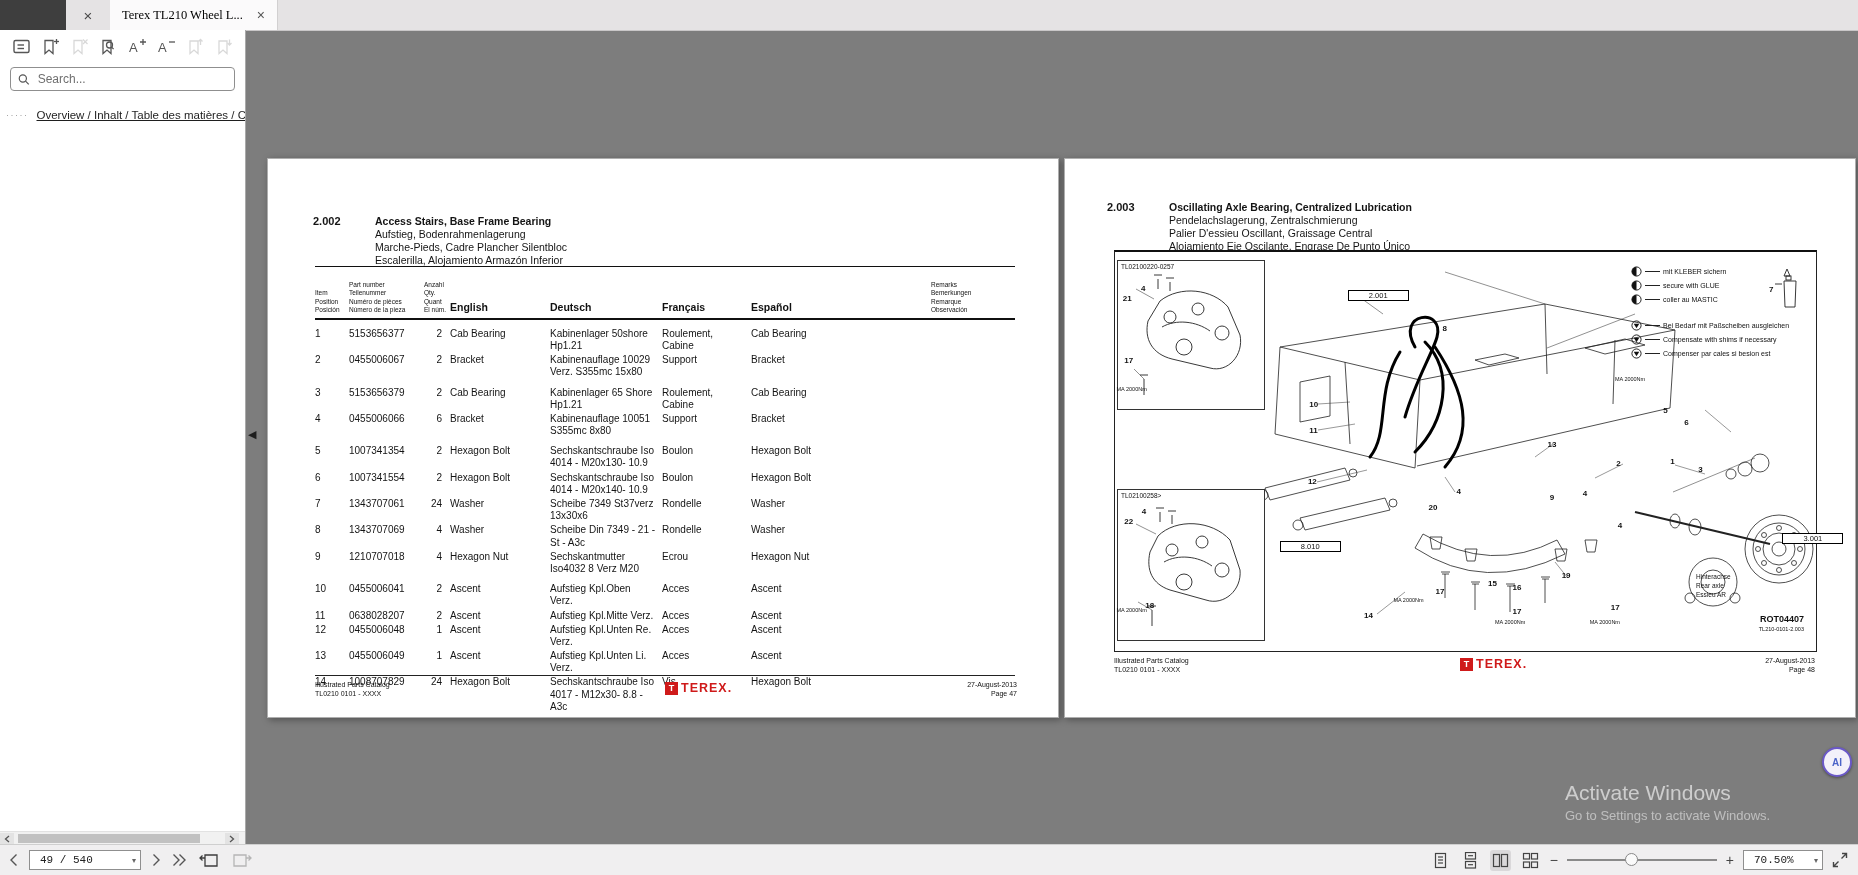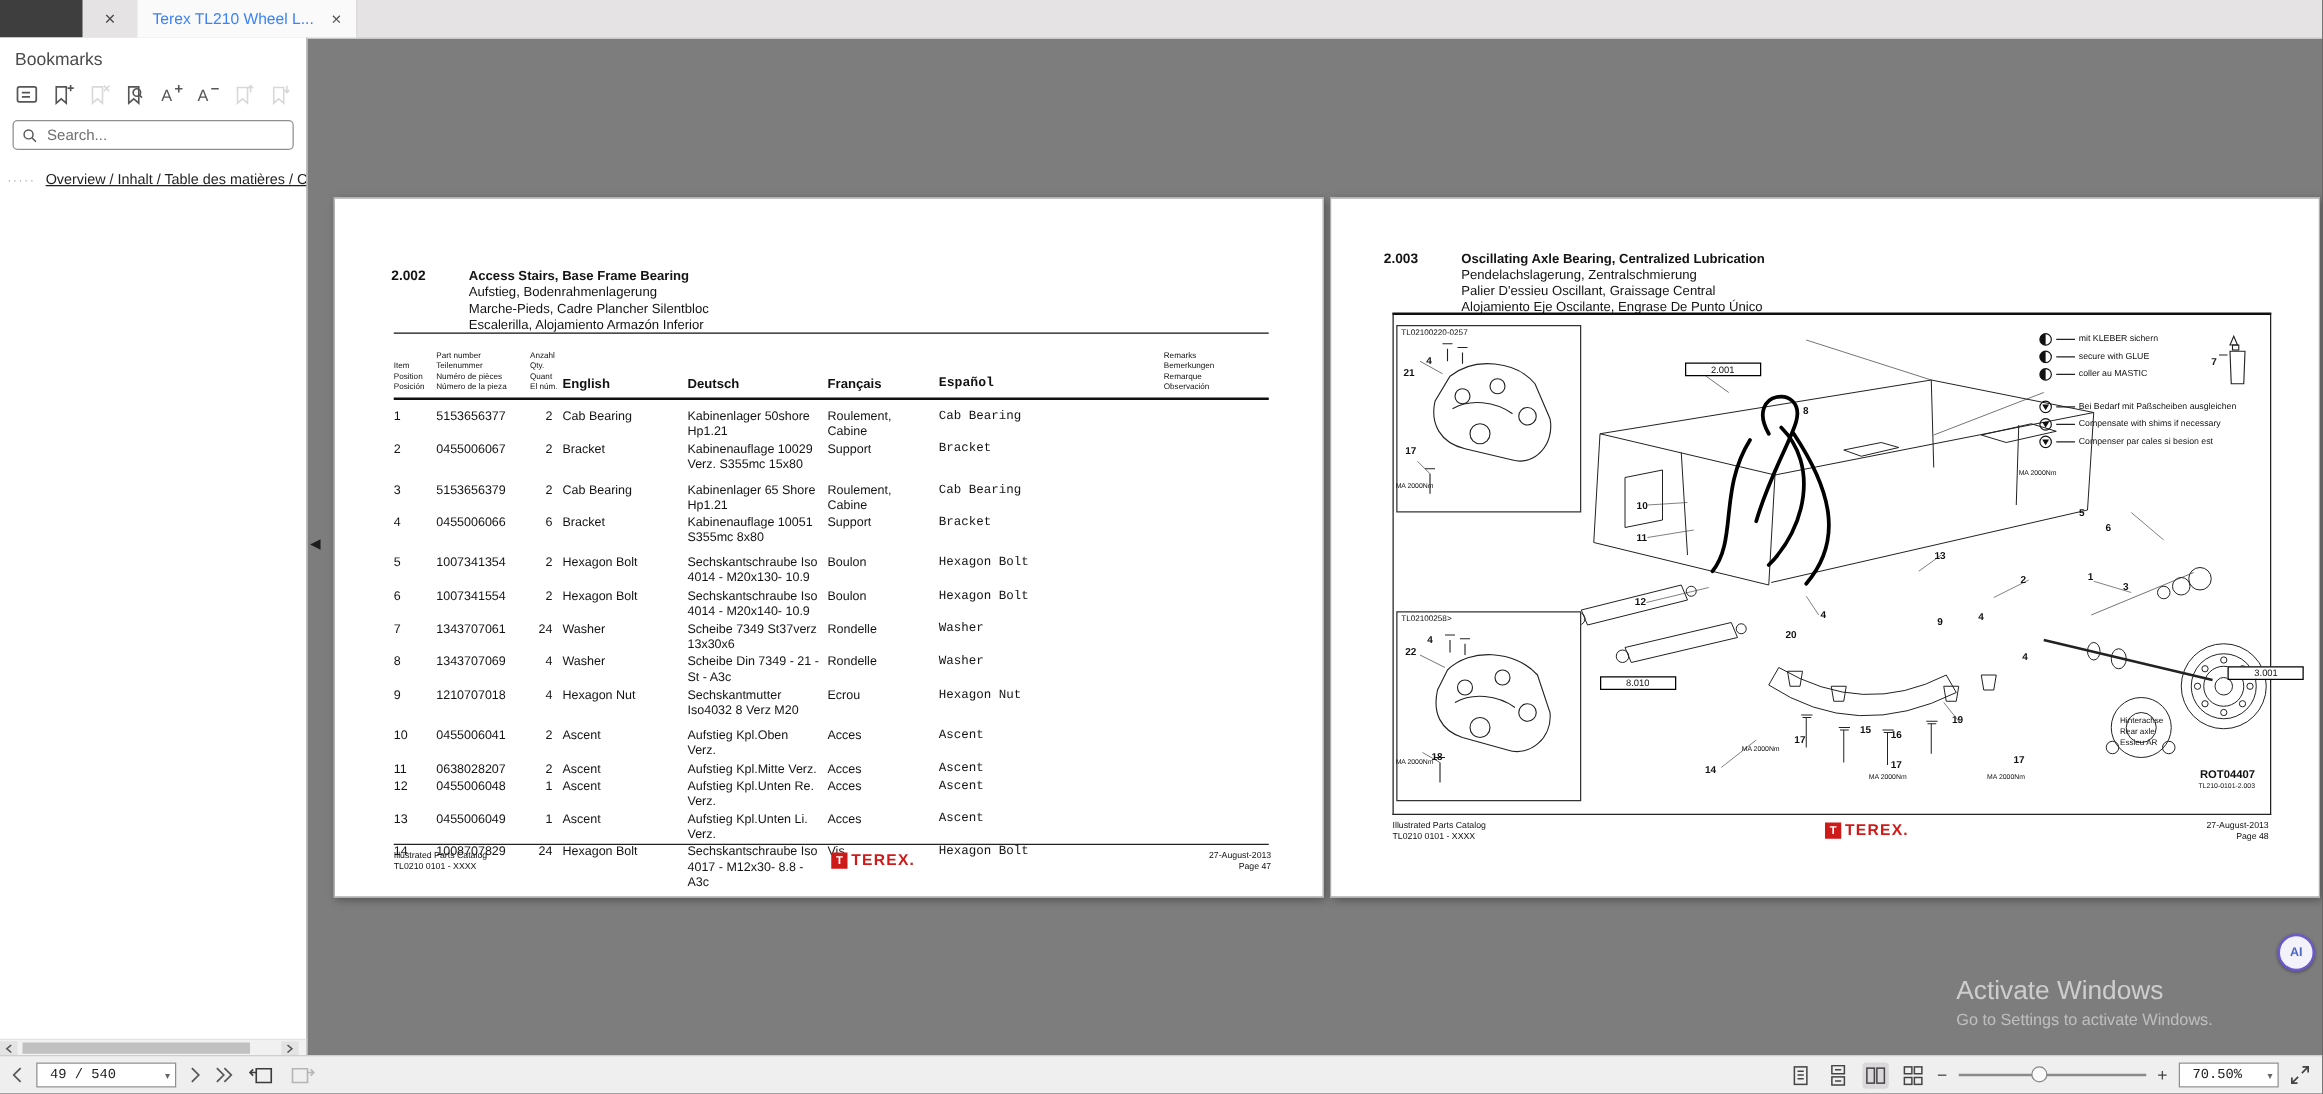--- a/index.html
+++ b/index.html
@@ -4,21 +4,21 @@
 <style>
   html,body{margin:0;padding:0;background:#555;}
   .app{position:relative;width:1858px;height:875px;background:#7d7d7d;overflow:hidden;
        font-family:"Liberation Sans",sans-serif;-webkit-font-smoothing:antialiased;}
 
   
   .tabbar{position:absolute;top:0;left:0;right:0;height:30px;background:#e5e3e4;border-bottom:1px solid #c9c7c8;display:flex;align-items:stretch;}
   .tab-dark{width:66px;background:#3e3e3e;}
   .tab-closer{width:44px;display:flex;align-items:center;justify-content:center;color:#4a4a4a;font-size:15px;}
   .tab-active{display:flex;align-items:center;gap:14px;background:#fbfafb;border-right:1px solid #d2d0d1;padding:0 12px;}
-  .tab-title{color:#3b82f6;font-size:12.5px;white-space:nowrap;}
+  .tab-title{color:#000000;font-size:12.5px;white-space:nowrap;font-family:Liberation Serif, serif;}
   .tab-active .x{color:#555;font-size:14px;}
 
   
   .sidebar{position:absolute;top:30px;left:0;width:245px;bottom:30px;background:#fff;border-right:1px solid #a9a9a9;}
   .sb-title{padding:9px 12px 4px;color:#4a4a4a;font-size:14px;}
   .sb-tools{display:flex;gap:7px;padding:5px 10px 2px;align-items:center;}
   .sb-tool{width:23px;height:23px;display:flex;align-items:center;justify-content:center;}
   .sb-search{margin:7px 10px 2px;display:flex;align-items:center;gap:6px;border:1px solid #8f8f8f;border-radius:4px;height:22px;padding:0 7px;background:#fff;}
   .sb-search input{border:none;outline:none;font-size:12px;color:#333;width:100%;font-family:"Liberation Sans",sans-serif;background:transparent;}
   .sb-search input::placeholder{color:#6f6f6f;}
@@ -45,21 +45,21 @@
 
   
   .lp-table{position:absolute;left:47px;top:107px;width:700px;}
   .thead{display:flex;border-top:1.5px solid #101010;border-bottom:2px solid #101010;padding:14px 0 3px;align-items:flex-end;}
   .th{font-size:6.5px;line-height:1.3;white-space:pre-line;color:#111;}
   .th.big{font-size:10.5px;font-weight:bold;padding-top:1px;}
   .c-item{width:34px;flex:none;} .c-part{width:75px;flex:none;} .c-qty{width:26px;flex:none;box-sizing:border-box;}
   .c-en{width:100px;flex:none;padding-right:6px;box-sizing:border-box;}
   .c-de{width:112px;flex:none;padding-right:6px;box-sizing:border-box;}
   .c-fr{width:89px;flex:none;padding-right:6px;box-sizing:border-box;}
-  .c-es{width:180px;flex:none;font-family:Liberation Mono, monospace;} .c-rem{width:84px;flex:none;}
+  .c-es{width:180px;flex:none;} .c-rem{width:84px;flex:none;}
   .tbody{padding-top:6px;}
   .trow{display:flex;font-size:10px;line-height:1.22;margin-top:2px;}
   .trow .c-qty{text-align:right;padding-right:8px;}
   .trow.gap{margin-top:8px;}
 
   
   .p-footrule{position:absolute;left:47px;right:43px;top:516px;border-top:1px solid #222;}
   .p-foot{position:absolute;font-size:7px;line-height:1.35;color:#111;}
   .lp .p-foot{left:47px;right:41px;top:521px;}
   .rp .p-foot{left:49px;right:40px;top:497px;}
@@ -119,21 +119,20 @@
   <div class="tabbar">
     <div class="tab-dark"></div>
     <div class="tab-closer">×</div>
     <div class="tab-active">
       <span class="tab-title">Terex TL210 Wheel L...</span>
       <span class="x">×</span>
     </div>
   </div>
 
   <div class="sidebar">
-    <div class="sb-title">Bookmarks</div>
 
     <div class="sb-tools">
       <span class="sb-tool">
         <svg width="19" height="19" viewBox="0 0 19 19" fill="none" stroke="#565656" stroke-width="1.4">
             <rect x="2" y="3.5" width="15" height="12" rx="1.5"></rect>
             <line x1="5.5" y1="8" x2="12" y2="8"></line>
             <line x1="5.5" y1="11.5" x2="12" y2="11.5"></line>
           </svg>
       </span>
       <span class="sb-tool">

